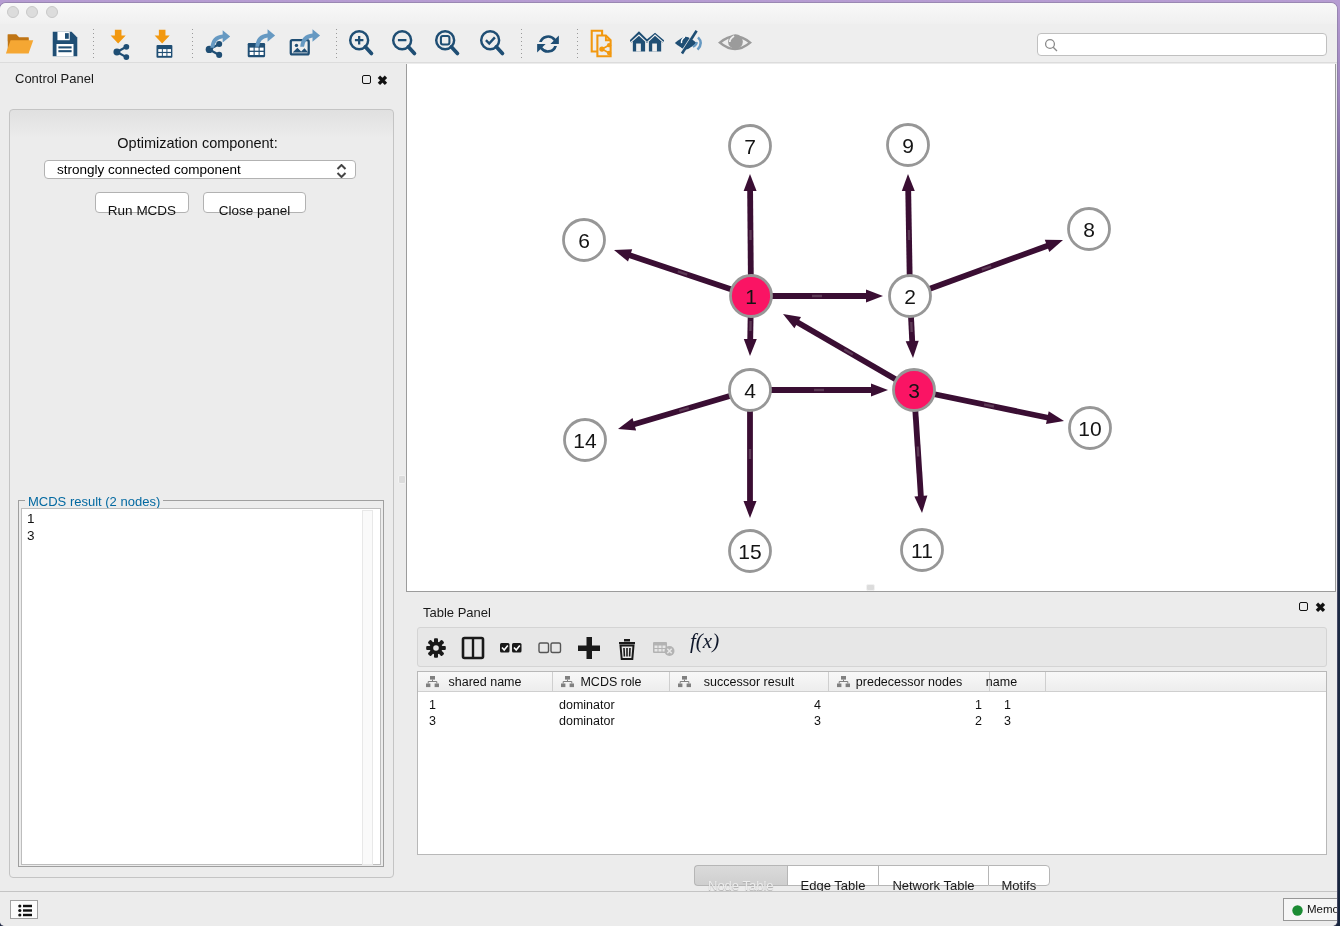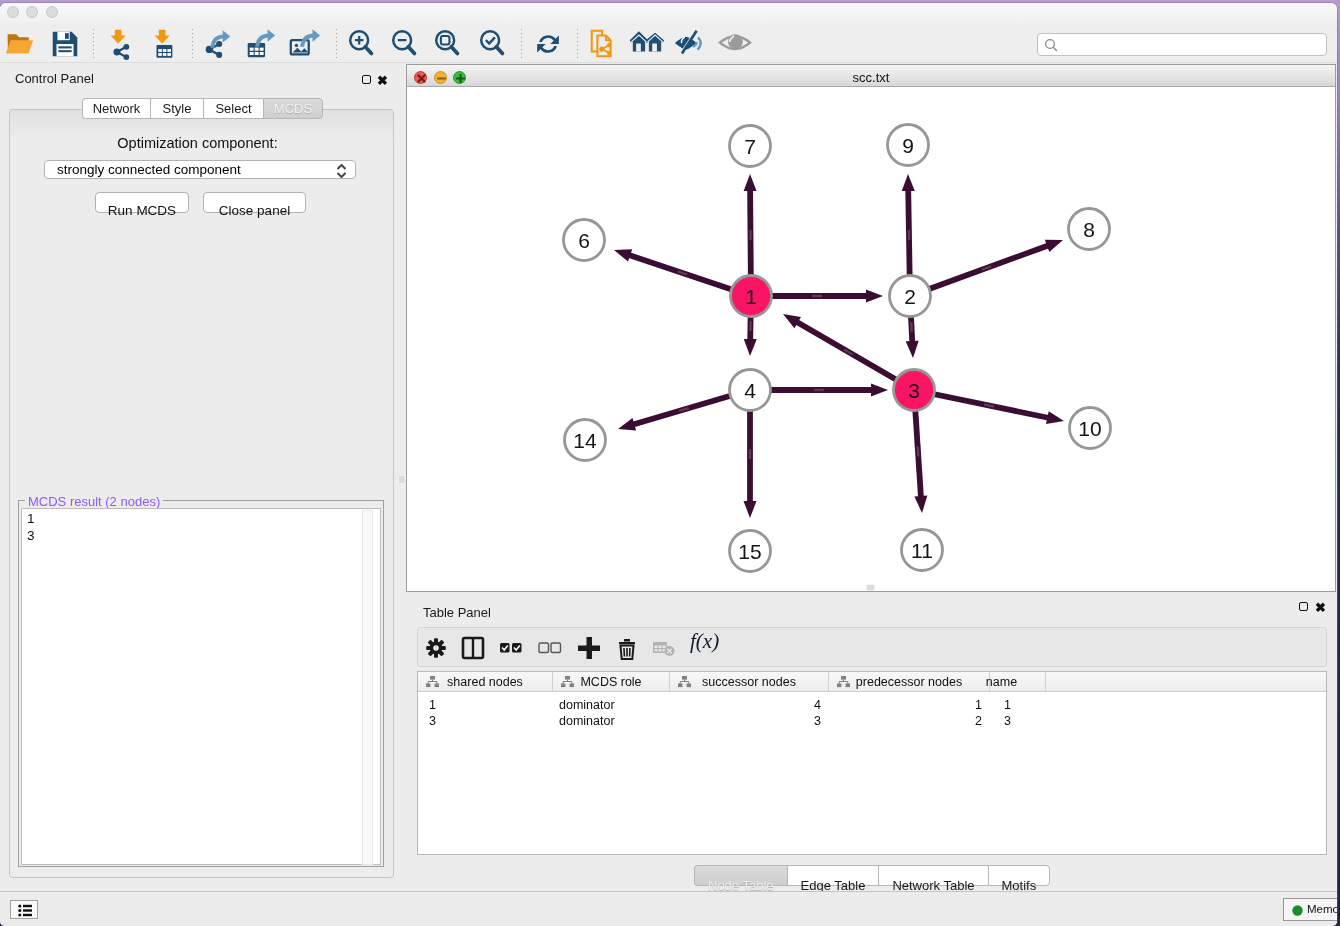--- a/index.html
+++ b/index.html
@@ -52,21 +52,21 @@
   font-size:14.5px; color:#111; }
 #optselect { position:absolute; left:44px; top:96px; width:312px; height:19px;
   background:#fff; border:1px solid #b2b2b2; border-radius:4px;
   font-size:13.5px; color:#000000; padding:1px 0 0 12px; }
 .btn { position:absolute; top:128px; height:21px; background:#fff;
   border:1px solid #b2b2b2; border-radius:4px; font-size:13.5px; color:#111;
   text-align:center; padding-top:10px; }
 #fieldset { position:absolute; left:18px; top:436px; width:366px; height:367px;
   border:1px solid #9f9f9f; }
 #fieldset-label { position:absolute; left:6px; top:-7px; background:#ececec;
-  padding:0 3px; font-size:13px; color:#8b5cf6; }
+  padding:0 3px; font-size:13px; color:#0369a1; }
 #fs-white { position:absolute; left:2px; top:7px; width:360px; height:357px;
   background:#fff; border:1px solid #bdbdbd; font-size:13.5px; color:#111;
   line-height:17px; padding:1px 0 0 5px;}
 #fs-scroll { position:absolute; right:7px; top:1px; width:11px; height:355px;
   background:#fafafa; border:1px solid #e8e8e8; }
 
 #vsplit { position:absolute; left:395px; top:61px; width:11px; height:827px; background:#ececec; }
 
 #netframe { position:absolute; left:406px; top:61px; width:930px; height:528px;
   background:#fff; border:1px solid #9c9c9c; border-top:none;}
@@ -249,61 +249,37 @@
           <circle cx="6" cy="6" r="4.4" fill="none" stroke="#8a8a8a" stroke-width="1.3"></circle>
           <line x1="9.2" y1="9.2" x2="13" y2="13" stroke="#8a8a8a" stroke-width="1.3"></line>
         </svg>
       </div>
     </div>
   <div id="cpanel">
     <div id="cpanel-title">Control Panel</div>
     <div class="mini-float" style="left:362px; top:11px;"></div>
     <div class="mini-x" style="left:377px; top:12px;">✖</div>
     <div id="cp-content"></div>
-    <div id="cp-tabs">
-      <div class="cptab" style="width:68px;">Network</div>
-        <div class="cptab" style="width:53px;">Style</div>
-        <div class="cptab" style="width:60px;">Select</div>
-        <div class="cptab sel" style="width:60px;">MCDS</div>
-    </div>
     <div id="optlabel">Optimization component:</div>
     <div id="optselect">strongly connected component
       <svg class="abs" style="right:8px;top:3px;" width="11" height="14" viewBox="0 0 11 14">
         <path d="M1.5 5 L5.5 1 L9.5 5 M1.5 9 L5.5 13 L9.5 9" fill="none" stroke="#444" stroke-width="2"></path>
       </svg>
     </div>
     <div class="btn" style="left:95px; width:94px;">Run MCDS</div>
     <div class="btn" style="left:203px; width:103px;">Close panel</div>
     <div id="fieldset">
       <div id="fieldset-label">MCDS result (2 nodes)</div>
       <div id="fs-white">1<br>3
         <div id="fs-scroll"></div>
       </div>
     </div>
   </div>
   <div id="vsplit"></div>
   <div id="netframe">
-    <div id="nf-title">
-      <div class="ball" style="left:6.5px; background:#ed5a51; border:1px solid #c33c33;">
-          <svg width="11" height="11" viewBox="0 0 11 11" style="position:absolute;left:1px;top:1px;">
-            <path d="M2.5 2.5 L8.5 8.5 M8.5 2.5 L2.5 8.5" stroke="#7e1810" stroke-width="2.2" stroke-linecap="round"></path>
-          </svg>
-        </div>
-      <div class="ball" style="left:26.5px; background:#f5b32c; border:1px solid #cf9022;">
-          <svg width="11" height="11" viewBox="0 0 11 11" style="position:absolute;left:1px;top:1px;">
-            <path d="M2 5.5 L9 5.5" stroke="#8a5d0b" stroke-width="2.2" stroke-linecap="round"></path>
-          </svg>
-        </div>
-      <div class="ball" style="left:45.5px; background:#3cb83c; border:1px solid #2d952d;">
-          <svg width="11" height="11" viewBox="0 0 11 11" style="position:absolute;left:1px;top:1px;">
-            <path d="M2 5.5 L9 5.5 M5.5 2 L5.5 9" stroke="#10610f" stroke-width="2.2" stroke-linecap="round"></path>
-          </svg>
-        </div>
-      <div id="nf-text">scc.txt</div>
-    </div>
     <svg id="graph" class="abs" style="left:0;top:24px;" width="928" height="502" viewBox="0 0 928 502">
 <line x1="344.0" y1="208.0" x2="343.1" y2="101.0" stroke="#3a0e33" stroke-width="5.8"></line>
 <polygon points="343.0,86.0 349.6,102.9 336.6,103.1" fill="#3a0e33"></polygon>
 <line x1="343.5" y1="152.0" x2="343.5" y2="142.0" stroke="#5d3a56" stroke-width="2.4"></line>
 <line x1="344.0" y1="208.0" x2="221.2" y2="166.8" stroke="#3a0e33" stroke-width="5.8"></line>
 <polygon points="207.0,162.0 225.2,161.2 221.0,173.6" fill="#3a0e33"></polygon>
 <line x1="280.2" y1="186.6" x2="270.8" y2="183.4" stroke="#5d3a56" stroke-width="2.4"></line>
 <line x1="344.0" y1="208.0" x2="461.0" y2="208.0" stroke="#3a0e33" stroke-width="5.8"></line>
 <polygon points="476.0,208.0 459.0,214.5 459.0,201.5" fill="#3a0e33"></polygon>
 <line x1="405.0" y1="208.0" x2="415.0" y2="208.0" stroke="#5d3a56" stroke-width="2.4"></line>
@@ -427,21 +403,21 @@
       <div id="tp-header">
           <div class="th" style="left:0px;width:135px;">
             <svg class="abs" style="left:8px;top:4px;" width="13" height="12" viewBox="0 0 13 12">
               <g fill="#808080">
                 <rect x="4" y="0" width="5" height="3.6"></rect>
                 <rect x="0" y="7.5" width="4.4" height="3.6"></rect>
                 <rect x="8.6" y="7.5" width="4.4" height="3.6"></rect>
               </g>
               <path d="M6.5 3.6 v2 M2.2 7.5 v-2 h8.6 v2" fill="none" stroke="#808080" stroke-width="1"></path>
             </svg>
-            <div class="lbl">shared nodes</div>
+            <div class="lbl">shared name</div>
           </div>
           <div class="th" style="left:135px;width:117px;">
             <svg class="abs" style="left:8px;top:4px;" width="13" height="12" viewBox="0 0 13 12">
               <g fill="#808080">
                 <rect x="4" y="0" width="5" height="3.6"></rect>
                 <rect x="0" y="7.5" width="4.4" height="3.6"></rect>
                 <rect x="8.6" y="7.5" width="4.4" height="3.6"></rect>
               </g>
               <path d="M6.5 3.6 v2 M2.2 7.5 v-2 h8.6 v2" fill="none" stroke="#808080" stroke-width="1"></path>
             </svg>
@@ -449,21 +425,21 @@
           </div>
           <div class="th" style="left:252px;width:159px;">
             <svg class="abs" style="left:8px;top:4px;" width="13" height="12" viewBox="0 0 13 12">
               <g fill="#808080">
                 <rect x="4" y="0" width="5" height="3.6"></rect>
                 <rect x="0" y="7.5" width="4.4" height="3.6"></rect>
                 <rect x="8.6" y="7.5" width="4.4" height="3.6"></rect>
               </g>
               <path d="M6.5 3.6 v2 M2.2 7.5 v-2 h8.6 v2" fill="none" stroke="#808080" stroke-width="1"></path>
             </svg>
-            <div class="lbl">successor nodes</div>
+            <div class="lbl">successor result</div>
           </div>
           <div class="th" style="left:411px;width:161px;">
             <svg class="abs" style="left:8px;top:4px;" width="13" height="12" viewBox="0 0 13 12">
               <g fill="#808080">
                 <rect x="4" y="0" width="5" height="3.6"></rect>
                 <rect x="0" y="7.5" width="4.4" height="3.6"></rect>
                 <rect x="8.6" y="7.5" width="4.4" height="3.6"></rect>
               </g>
               <path d="M6.5 3.6 v2 M2.2 7.5 v-2 h8.6 v2" fill="none" stroke="#808080" stroke-width="1"></path>
             </svg>

